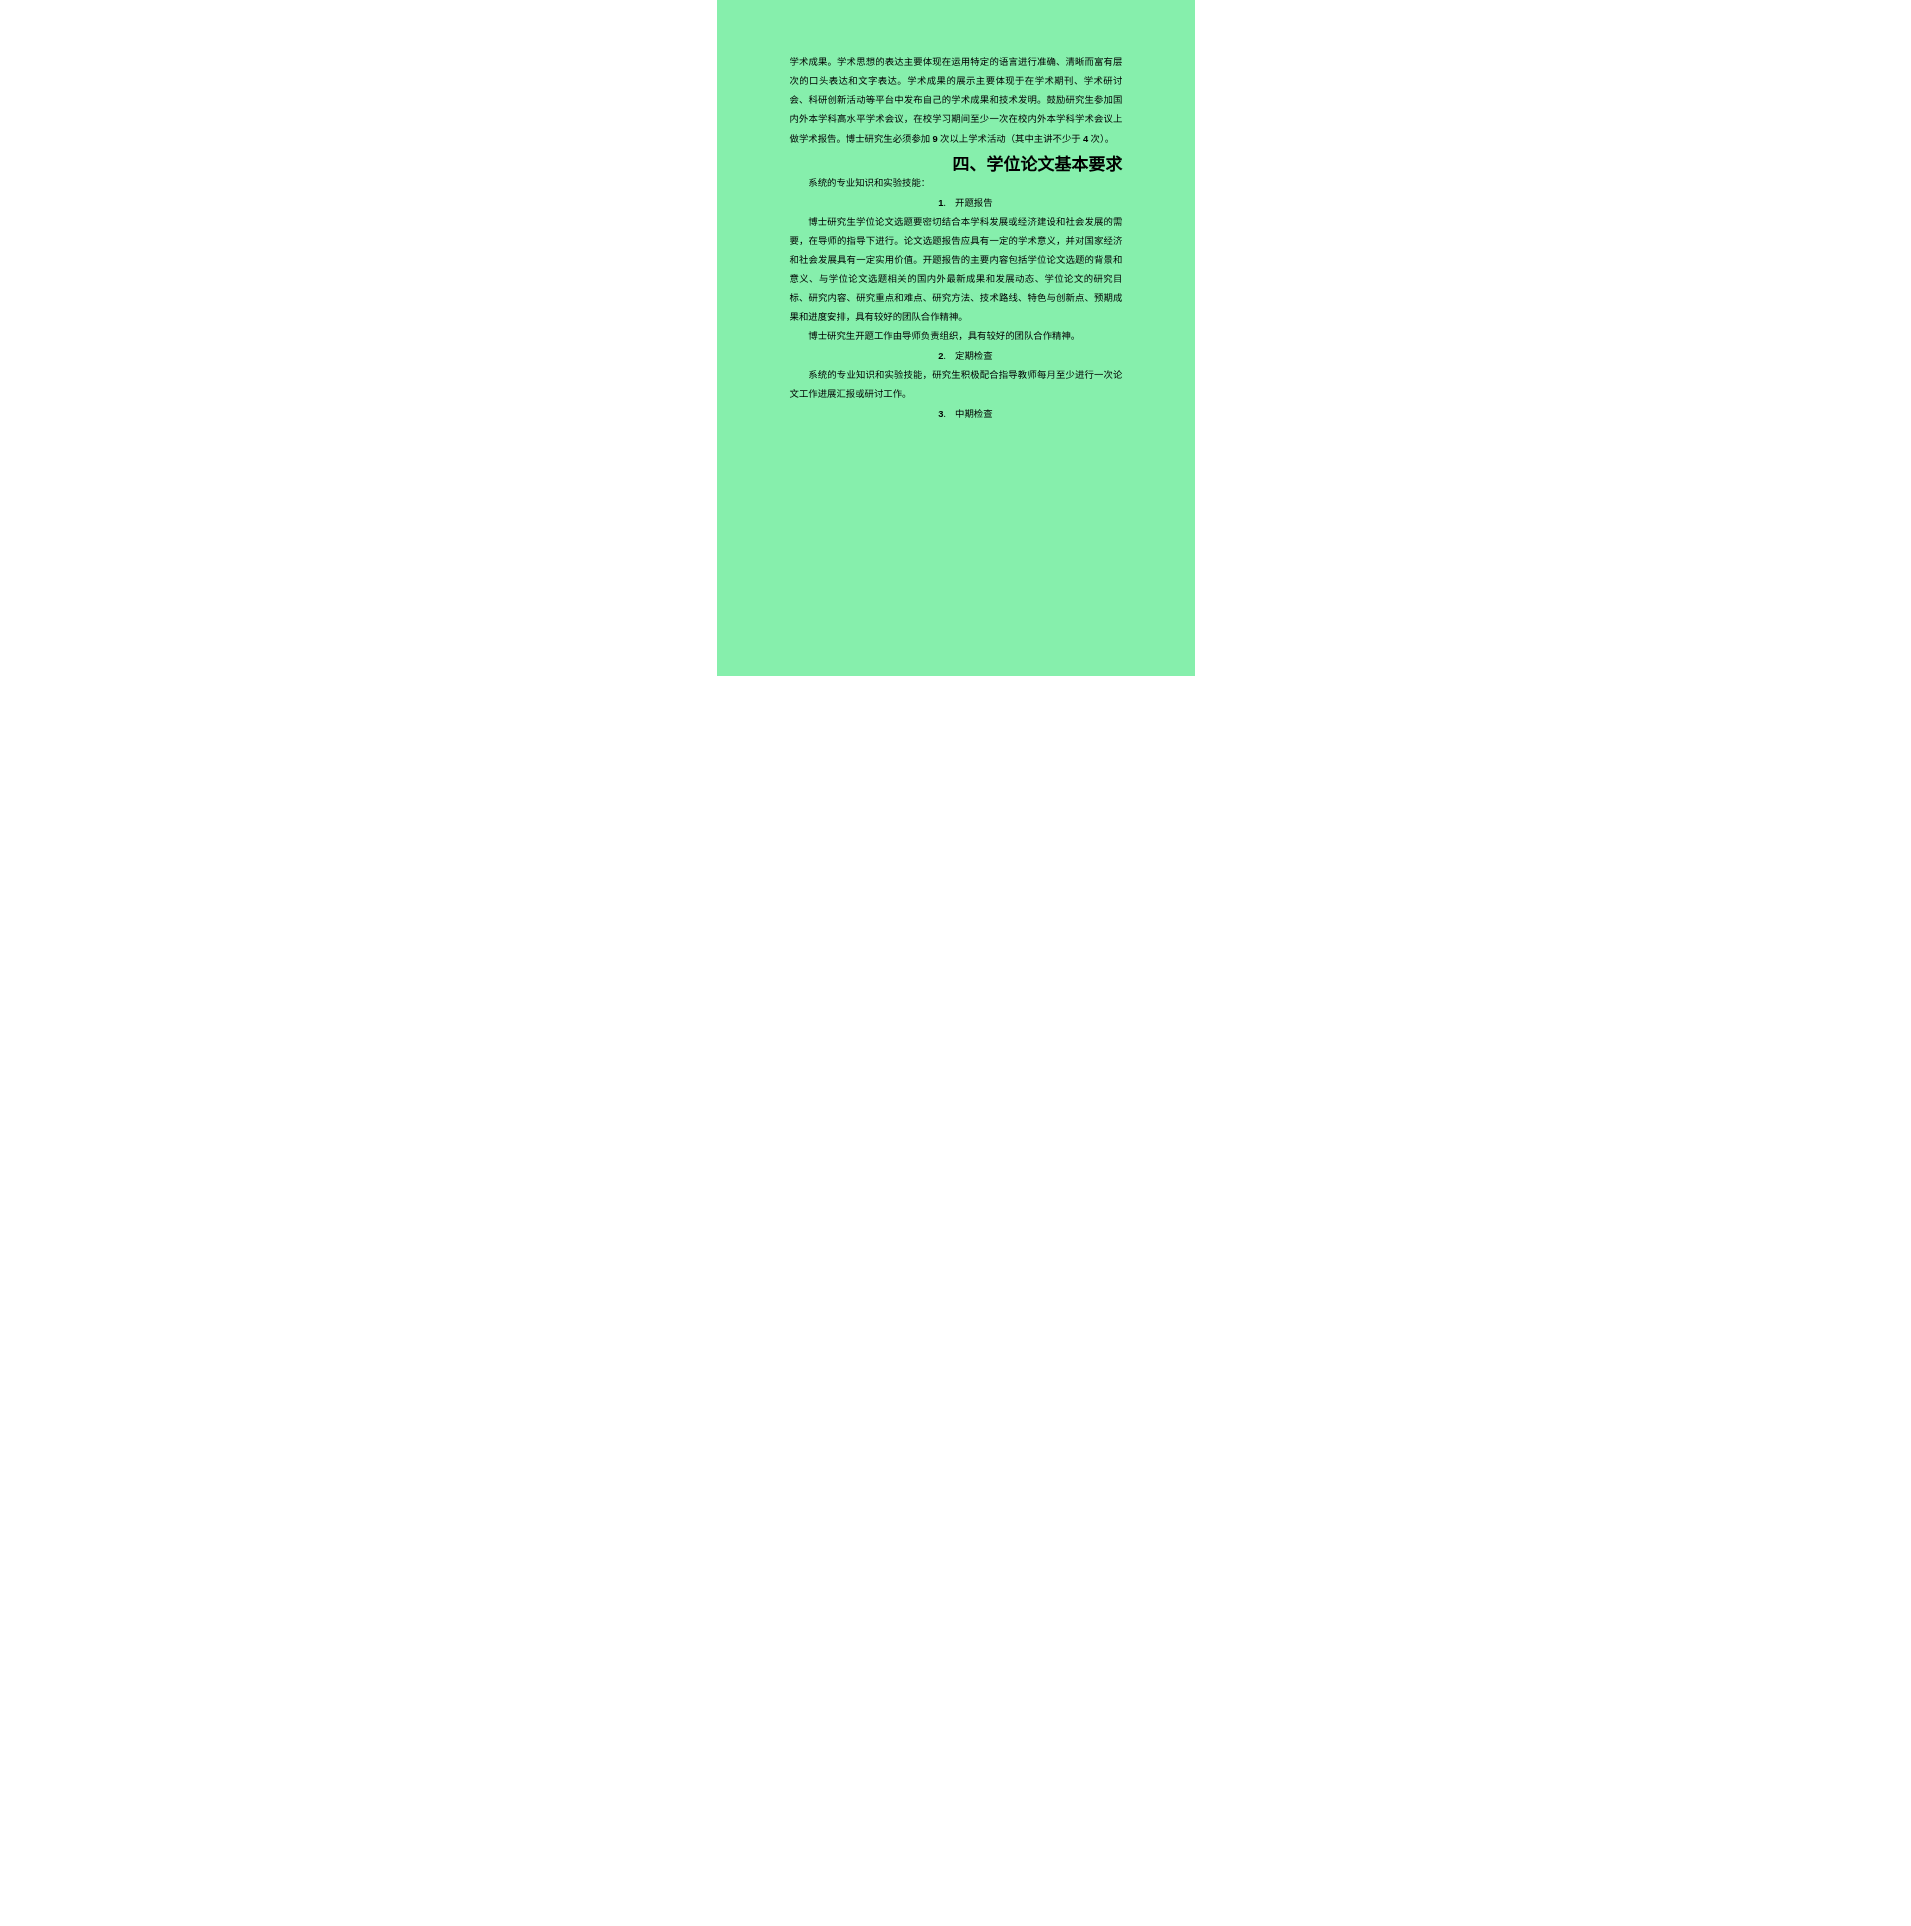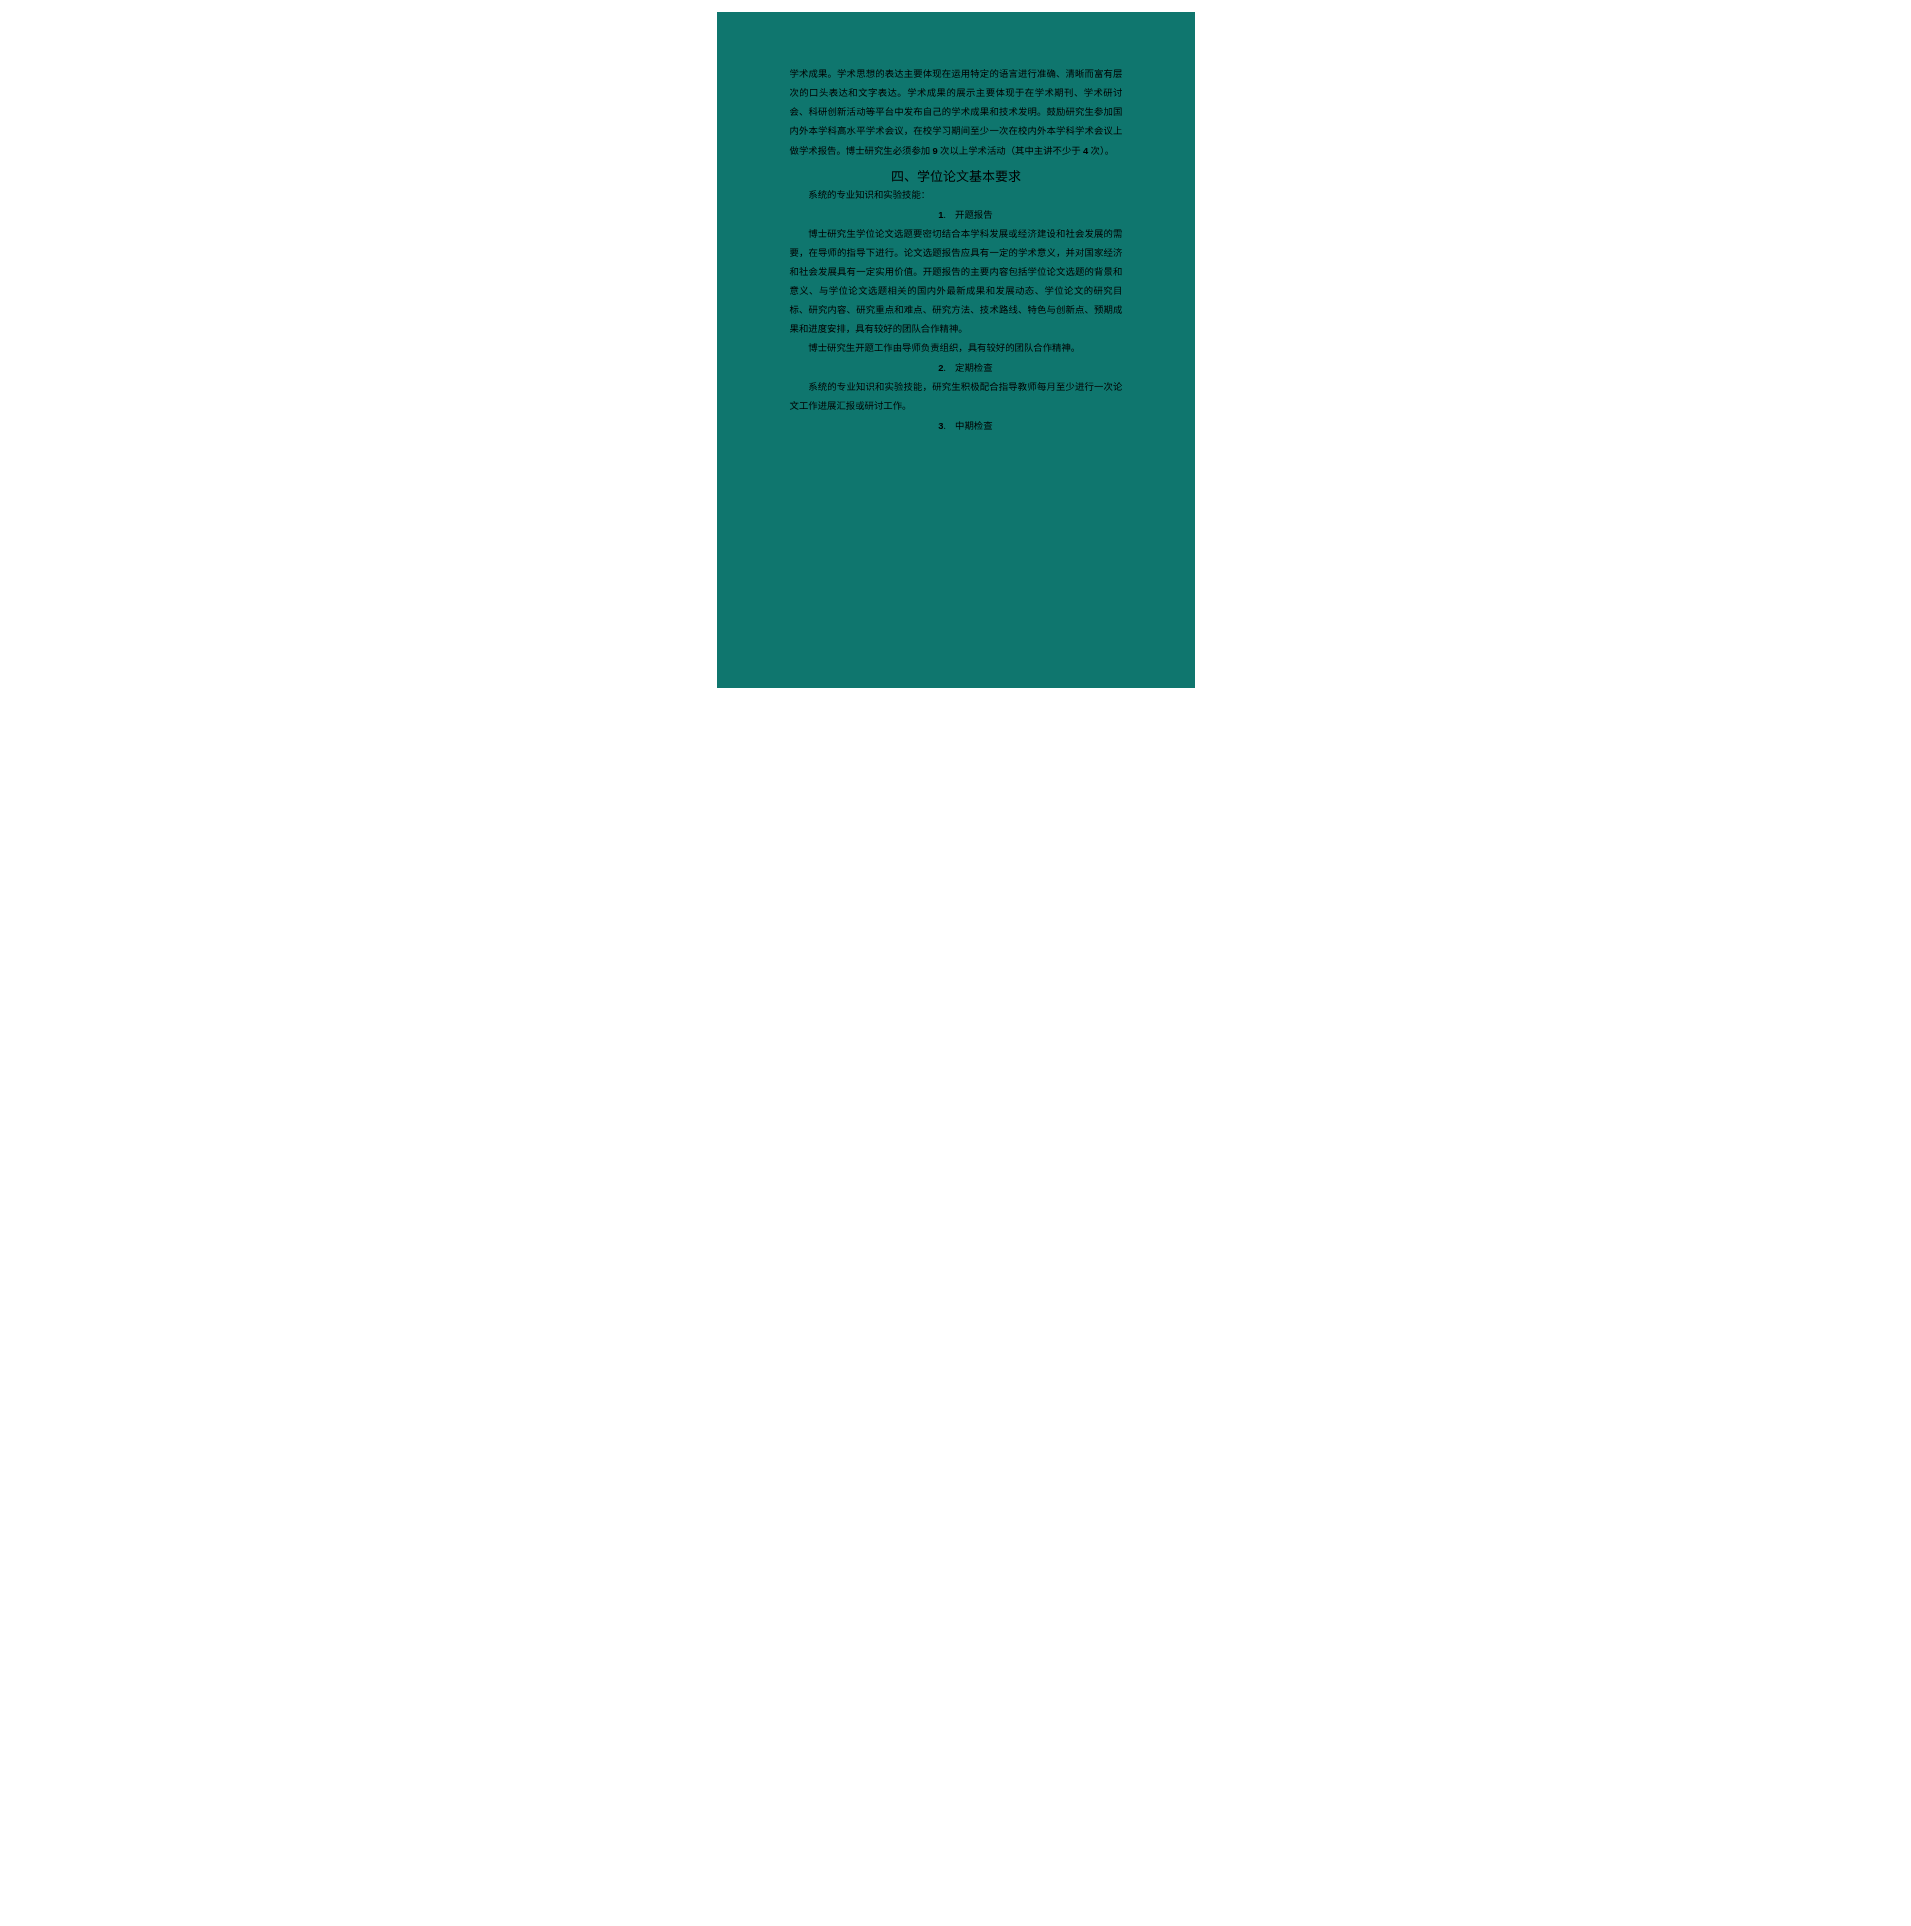--- a/index.html
+++ b/index.html
@@ -4,22 +4,22 @@
 <style>
   html, body {
     margin: 0;
     padding: 0;
     background: #ffffff;
   }
   .page {
     position: relative;
     width: 478px;
     height: 676px;
-    margin: 12px auto;
-    background: #0f766e;
+    margin: 0 auto;
+    background: #86efac;
     overflow: hidden;
     color: #000000;
     font-family: "Liberation Serif", serif;
   }
   .content {
     position: absolute;
     left: 73px;
     top: 53px;
     width: 333px;
   }
@@ -33,24 +33,24 @@
   }
   .content p.indent {
     text-indent: 2em;
   }
   .content p.list-item {
     text-align: center;
   }
   .content h2.heading {
     margin: 7.7px 0 1.5px 0;
     font-family: "Liberation Sans", sans-serif;
-    font-weight: 400;
-    font-size: 13px;
+    font-weight: 700;
+    font-size: 17px;
     line-height: 15.4px;
-    text-align: center;
+    text-align: right;
     text-indent: 0;
   }
   .num {
     font-family: "Liberation Sans", sans-serif;
     font-weight: 700;
   }
 </style>
 </head>
 <body>
 

